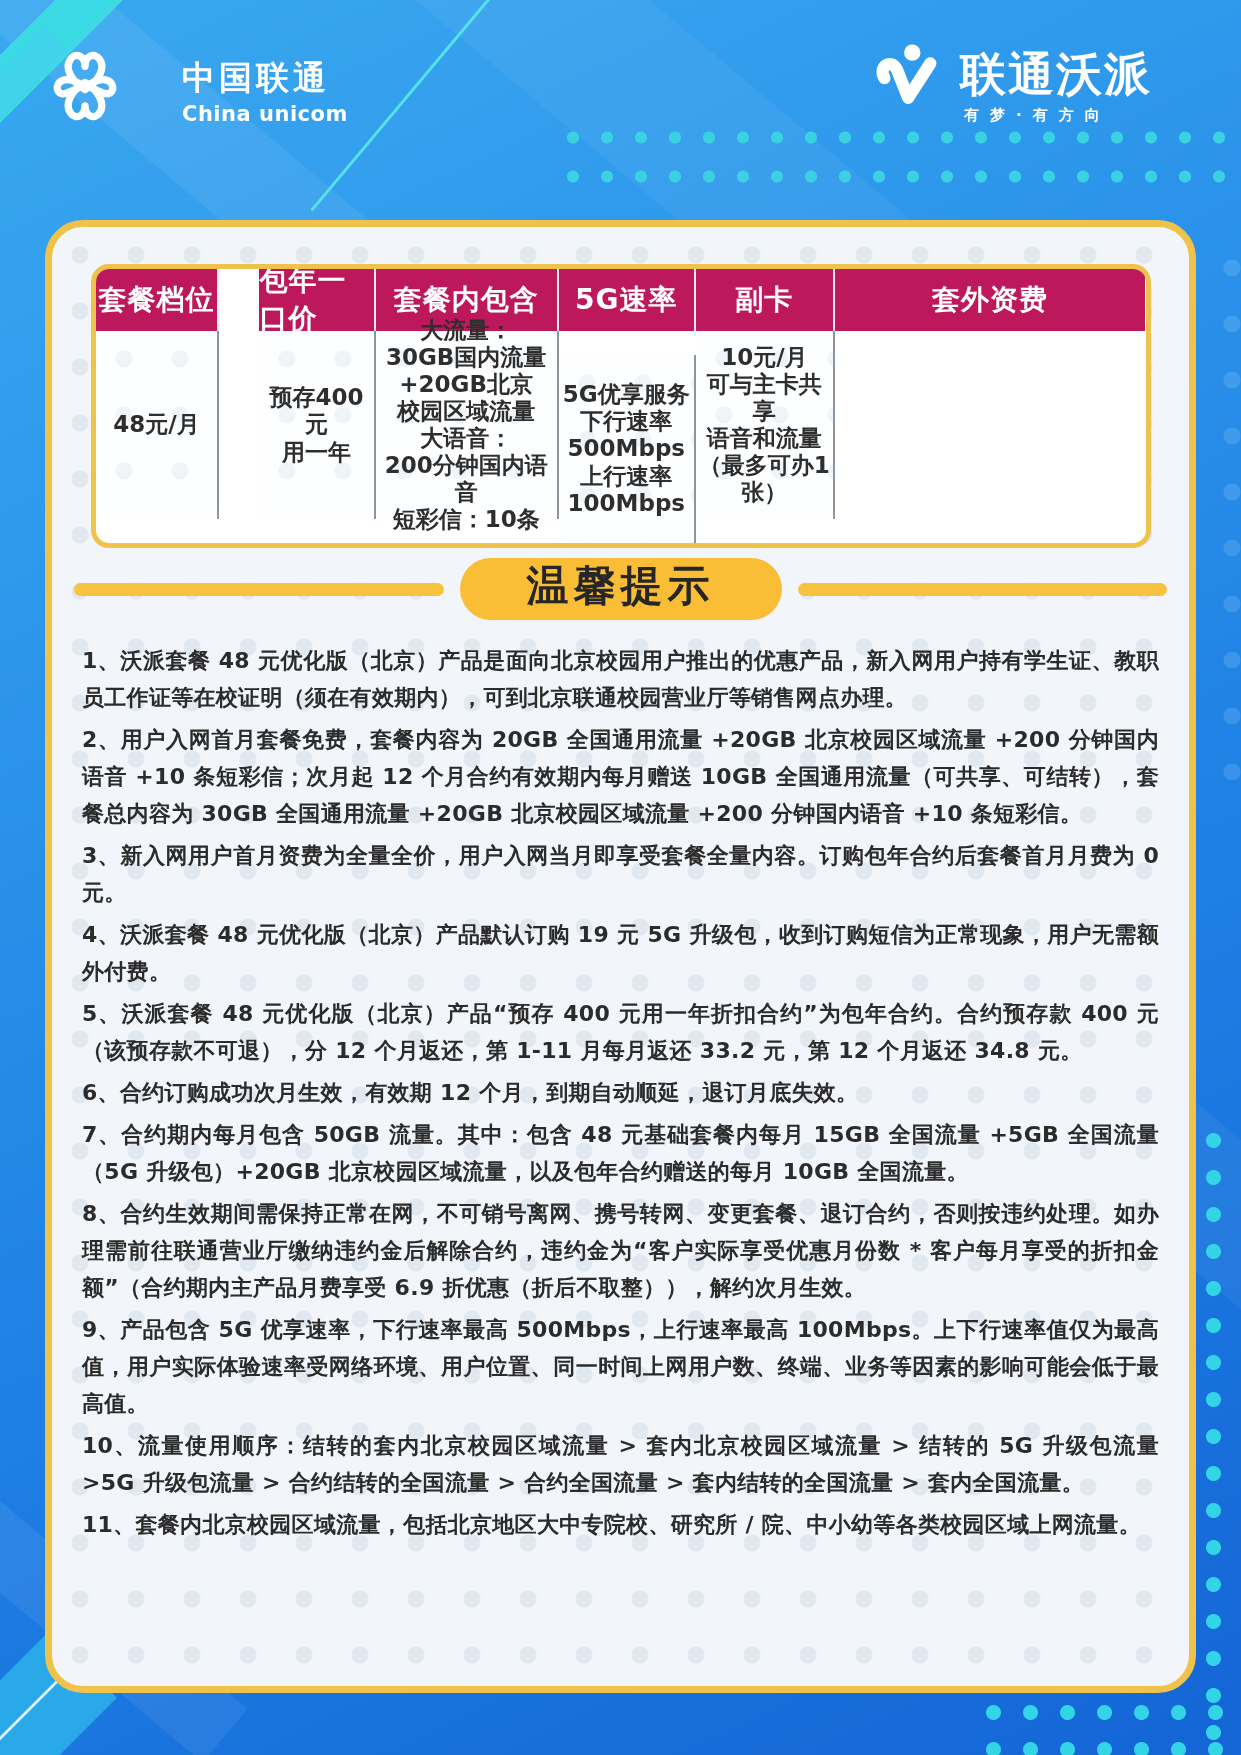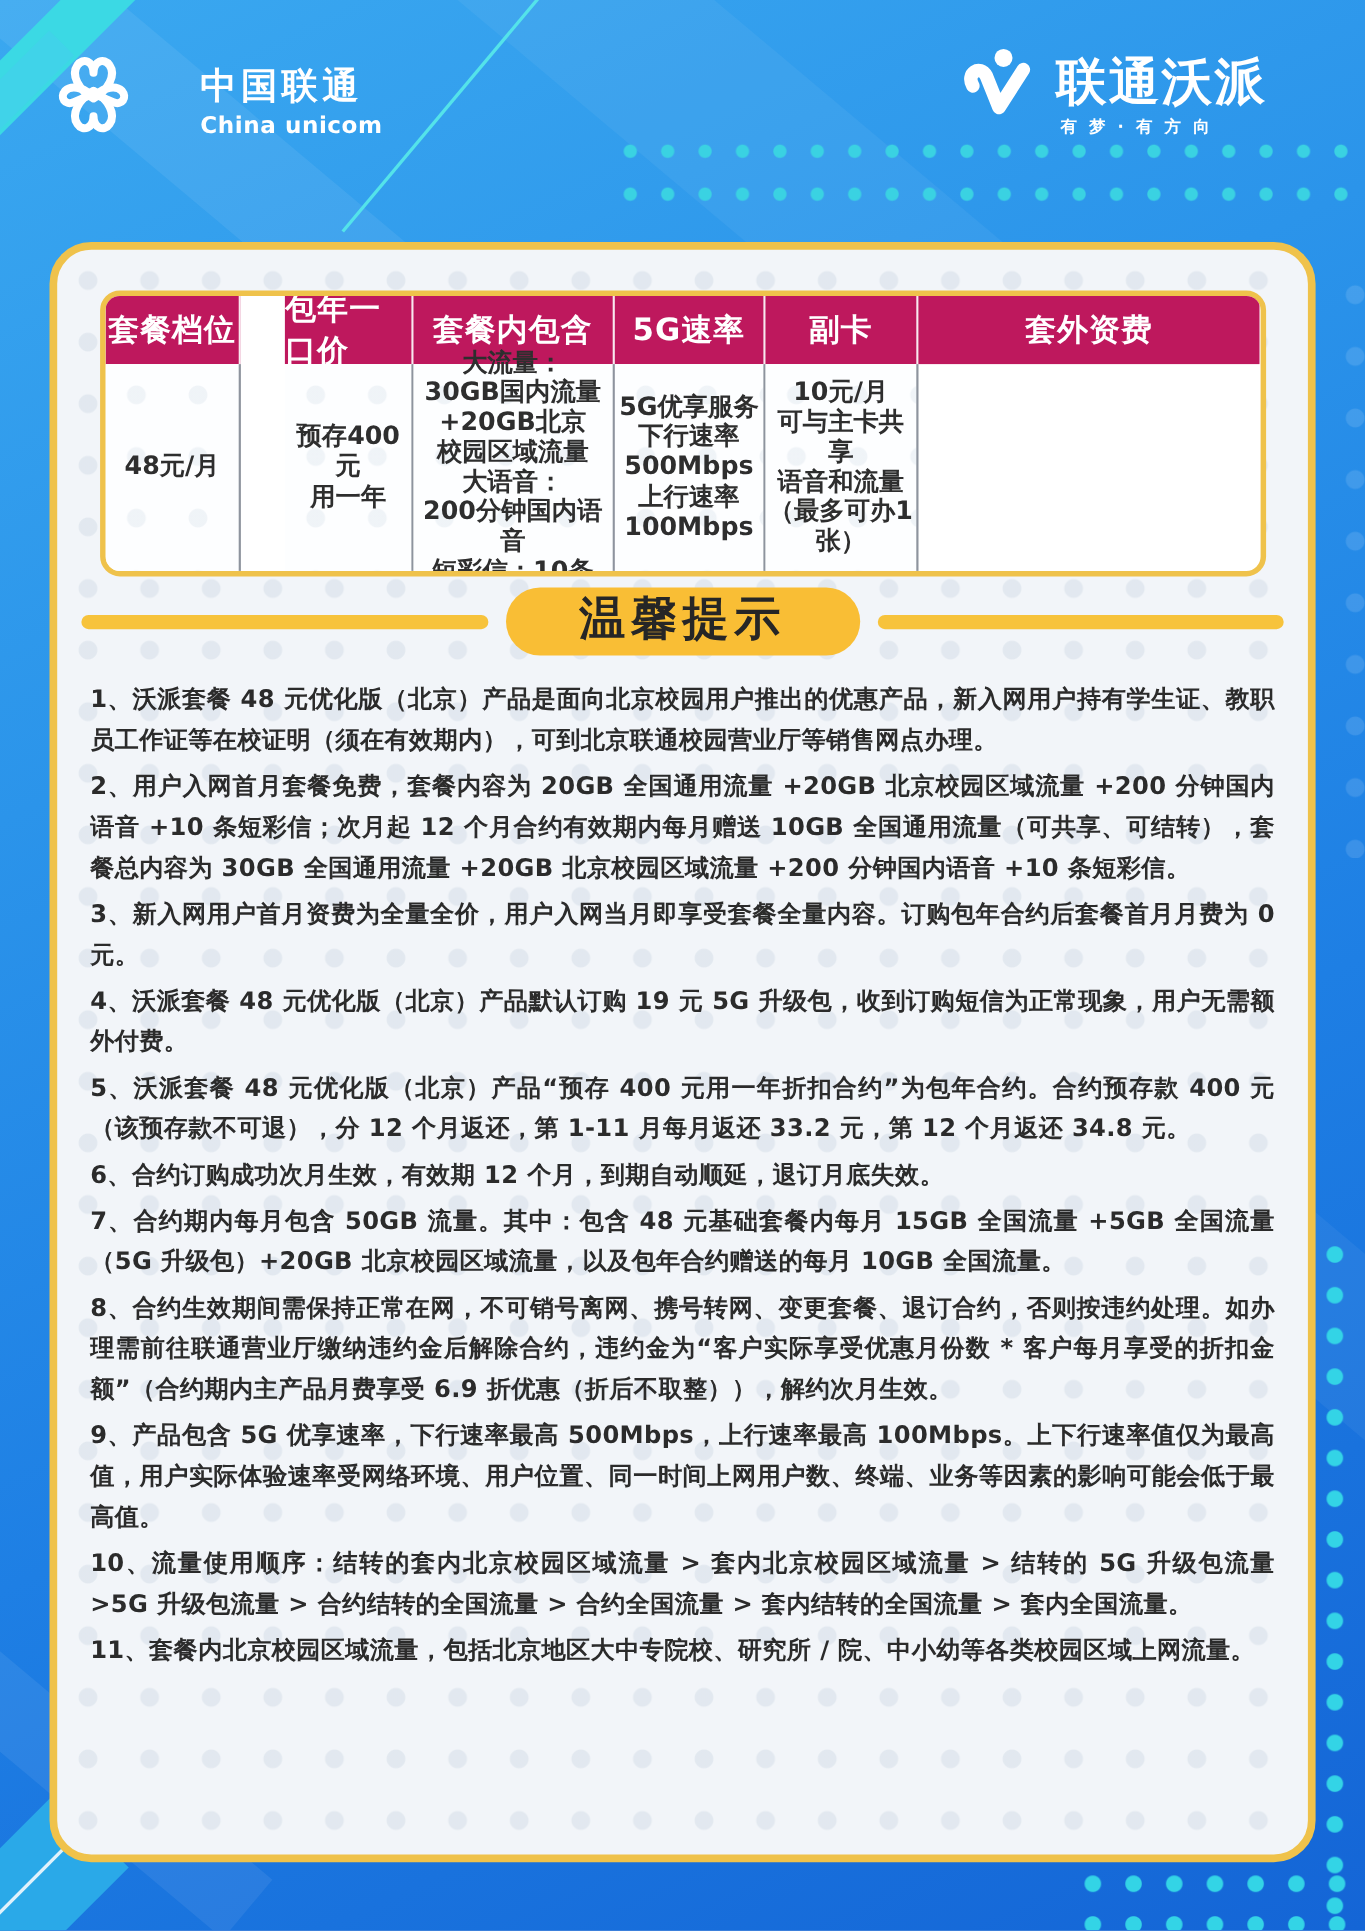--- a/index.html
+++ b/index.html
@@ -49,21 +49,21 @@
   .card{position:absolute;z-index:1;left:45px;top:220px;width:1151px;height:1473px;
     border:7px solid #EFC24B;border-radius:38px;
     background-color:#f2f5f9;
     background-image:radial-gradient(circle,rgba(213,222,232,0.55) 8px,rgba(0,0,0,0) 9px);
     background-size:56px 56px;}
 
   
   .plan-table{width:1060px;margin:37px auto 0;border:5px solid #EFC24B;border-radius:18px;
     overflow:hidden;display:flex;background:#fff;}
   .col{display:flex;flex-direction:column;}
-  .w0{width:11.8%;} .w1{width:14.9%;padding-left:40px;} .w2{width:17.4%;} .w3{width:13.1%;} .w4{width:13.2%;} .w5{width:29.6%;}
+  .w0{width:11.8%;} .w1{width:14.9%;padding-left:40px;} .w2{width:17.4%;} .w3{width:13.1%;gap:24px;} .w4{width:13.2%;} .w5{width:29.6%;}
   .th{height:62px;background:#be185d;color:#fff;font-size:28px;font-weight:bold;
     display:flex;align-items:center;justify-content:center;letter-spacing:1px;}
   .col:not(:last-child) .th{border-right:2px solid rgba(255,255,255,0.9);}
   .td{height:188px;background-color:#fdfeff;
     background-image:radial-gradient(circle,rgba(226,233,240,0.5) 8px,rgba(0,0,0,0) 9px);
     background-size:56px 56px;
     color:#2e2e2e;font-size:23px;font-weight:bold;line-height:1.18;
     display:flex;align-items:center;justify-content:center;text-align:center;
     white-space:pre-line;padding:4px 2px;}
   .col:not(:last-child) .td{border-right:2px solid #8e949e;}

